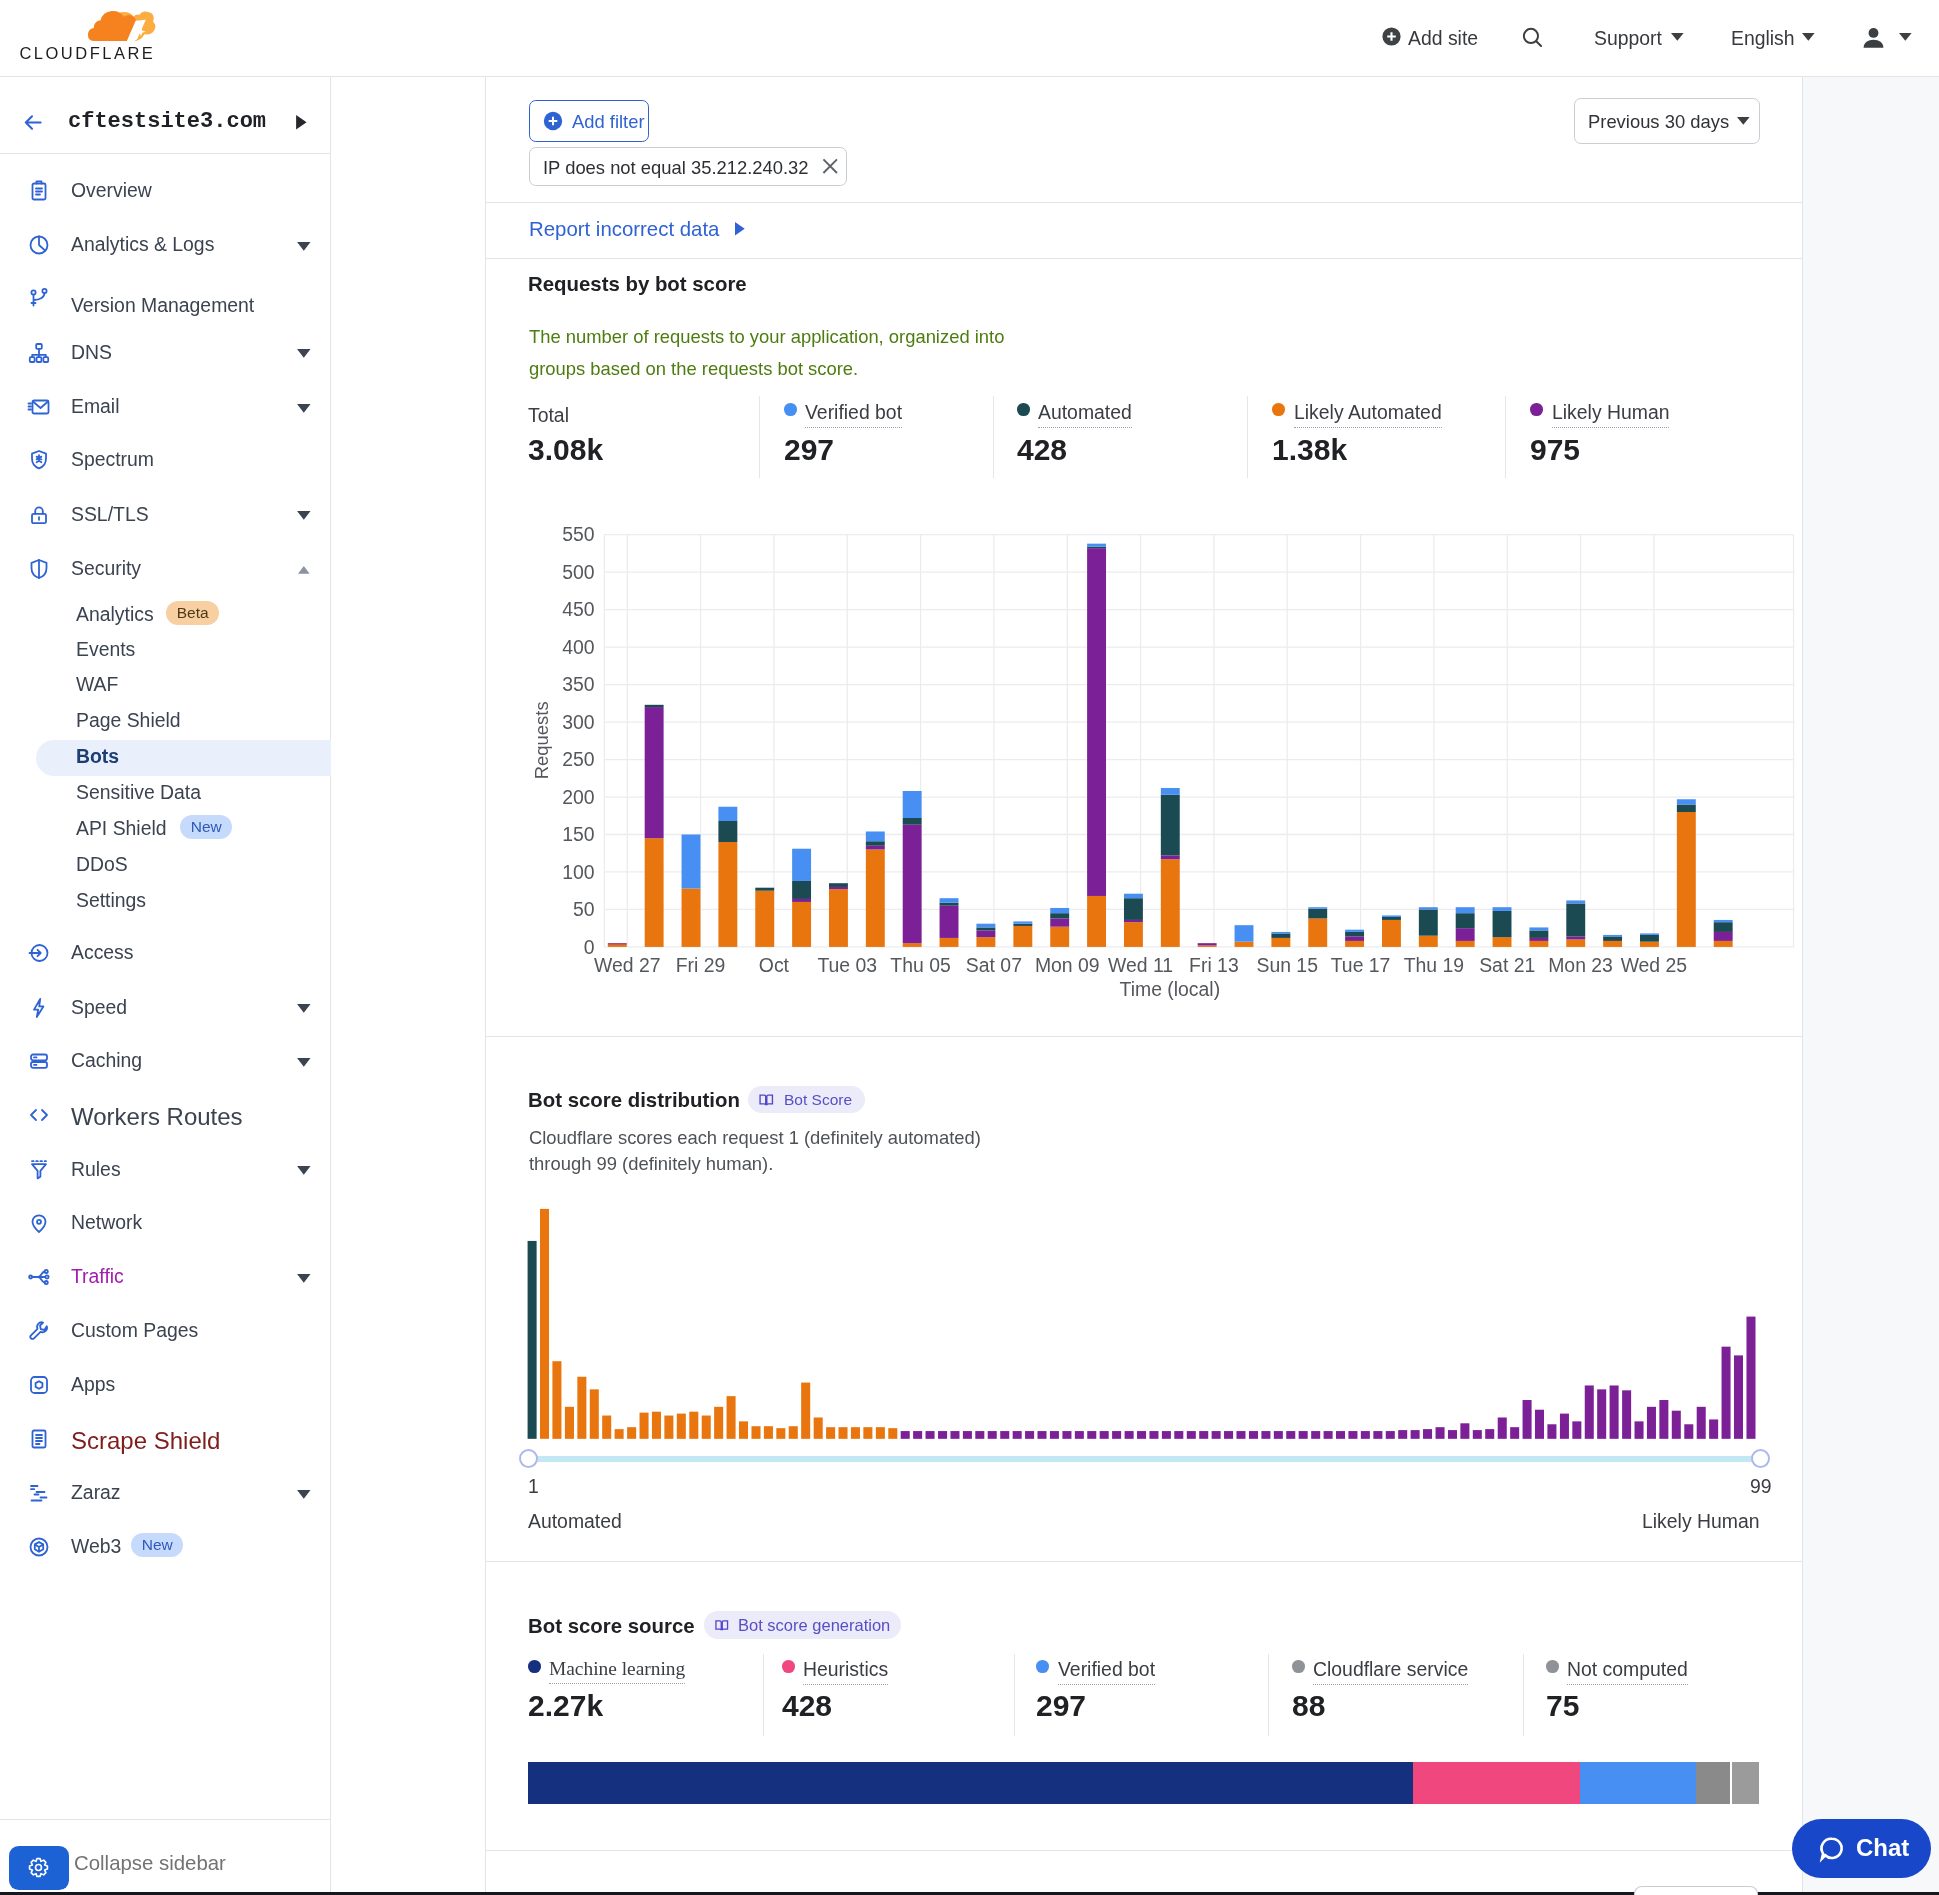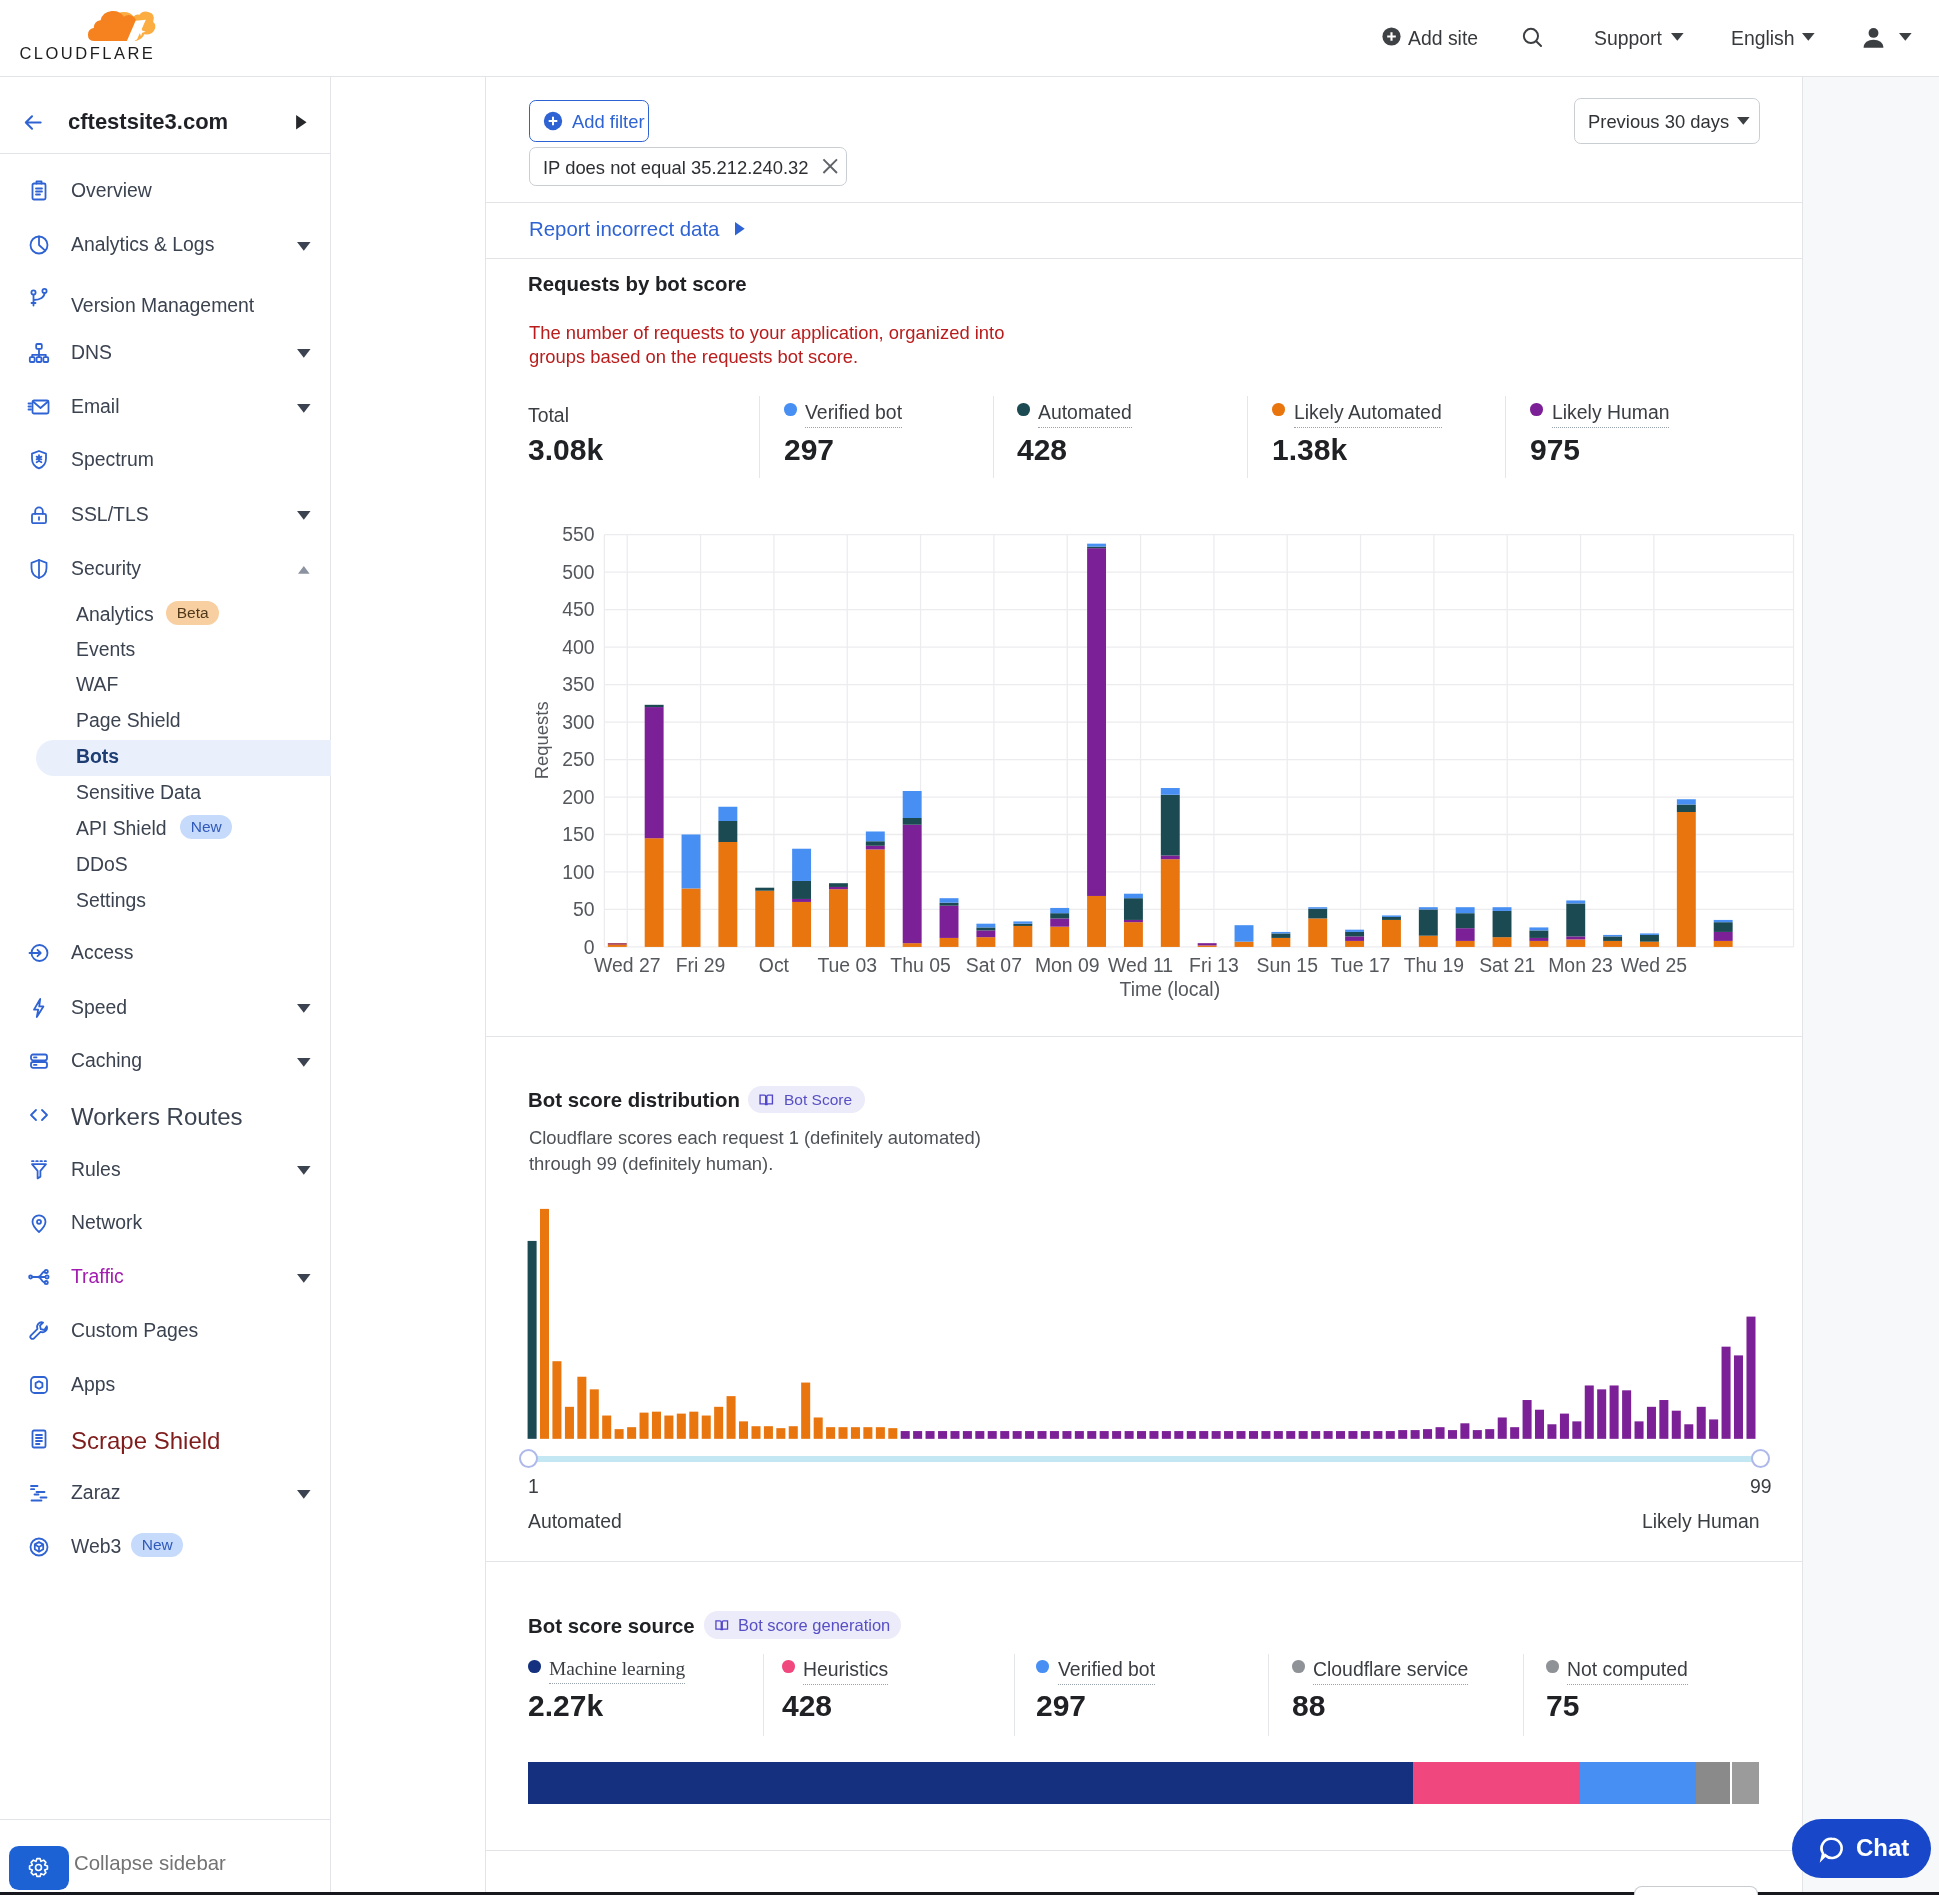--- a/index.html
+++ b/index.html
@@ -48,21 +48,21 @@
     <path d="M3.8 20.5c0-4.2 3.7-6.6 8.2-6.6s8.2 2.4 8.2 6.6z"></path>
   </svg>
 <svg class="abs caret" style="left:1899px;top:33px;" viewBox="0 0 13 8">
     <path d="M0 0h13L6.5 8z" fill="#3c4043"></path>
   </svg>
 
 <div class="abs" style="left:0;top:77px;width:331px;height:1818px;background:#fff;border-right:1px solid #e2e4e7;"></div>
 <svg class="abs" style="left:21.3px;top:111px;" width="24" height="23" viewBox="0 0 24 24" fill="none" stroke="#2f63d3" stroke-width="2.1" stroke-linecap="round" stroke-linejoin="round">
     <path d="M20 12H4.5M11 5.5L4.5 12l6.5 6.5"></path>
   </svg>
-<div class="abs" style="left:68px;top:109px;font-size:22px;font-weight:bold;color:#1f2126;">cftestsite3.com</div>
+<div class="abs" style="left:68px;top:109px;font-size:22px;font-weight:bold;color:#1f2126;font-family:Liberation Mono, monospace;">cftestsite3.com</div>
 <svg class="abs" style="left:296px;top:115px;" width="10.7" height="14.6" viewBox="0 0 10 14">
     <path d="M0 0l10 7-10 7z" fill="#25272b"></path>
   </svg>
 <div class="abs" style="left:0;top:153px;width:331px;height:1px;background:#e2e4e7;"></div>
 <div class="abs" style="left:0;top:1819px;width:331px;height:1px;background:#e2e4e7;"></div>
 <svg class="abs" style="left:27px;top:179px;" width="24" height="24" viewBox="0 0 24 24" fill="none" stroke="#2f63d3" stroke-width="1.8" stroke-linecap="round" stroke-linejoin="round">
     <rect x="5.5" y="4.5" width="13" height="16" rx="1.5"></rect>
     <path d="M9.5 4.5v-2.2h5v2.2"></path>
     <path d="M9 9.5h6M9 12.5h6M9 15.5h4"></path>
   </svg>
@@ -242,21 +242,21 @@
 <div class="abs" style="left:1588px;top:111px;font-size:18.4px;color:#303236;">Previous 30 days</div>
 <svg class="abs caret" style="left:1737px;top:117px;" viewBox="0 0 13 8">
     <path d="M0 0h13L6.5 8z" fill="#3c4043"></path>
   </svg>
 <div class="abs" style="left:529px;top:218px;font-size:20.4px;color:#2f63d3;">Report incorrect data</div>
 <svg class="abs" style="left:735px;top:222px;" width="9.7" height="13.6" viewBox="0 0 10 14">
     <path d="M0 0l10 7-10 7z" fill="#2f63d3"></path>
   </svg>
 
 <div class="abs" style="left:528px;top:273px;font-size:20.4px;font-weight:bold;color:#202124;">Requests by bot score</div>
-<div class="abs" style="left:529px;top:321px;font-size:18.4px;color:#b91c1c;line-height:24px;">The number of requests to your application, organized into<br>groups based on the requests bot score.</div>
+<div class="abs" style="left:529px;top:321px;font-size:18.4px;color:#4d7c0f;line-height:32px;">The number of requests to your application, organized into<br>groups based on the requests bot score.</div>
 <div class="abs" style="left:528px;top:404px;font-size:19.4px;color:#3a3d42;">Total</div>
 <div class="abs statval" style="left:528px;top:433px;">3.08k</div>
 <div class="abs dot" style="left:784px;top:403px;background:#478ff2;"></div>
 <div class="abs statlbl dotted" style="left:805px;top:401px;">Verified bot</div>
 <div class="abs statval" style="left:784px;top:433px;">297</div>
 <div class="abs dot" style="left:1017px;top:403px;background:#1b4a52;"></div>
 <div class="abs statlbl dotted" style="left:1038px;top:401px;">Automated</div>
 <div class="abs statval" style="left:1017px;top:433px;">428</div>
 <div class="abs dot" style="left:1272px;top:403px;background:#e8750d;"></div>
 <div class="abs statlbl dotted" style="left:1294px;top:401px;">Likely Automated</div>

